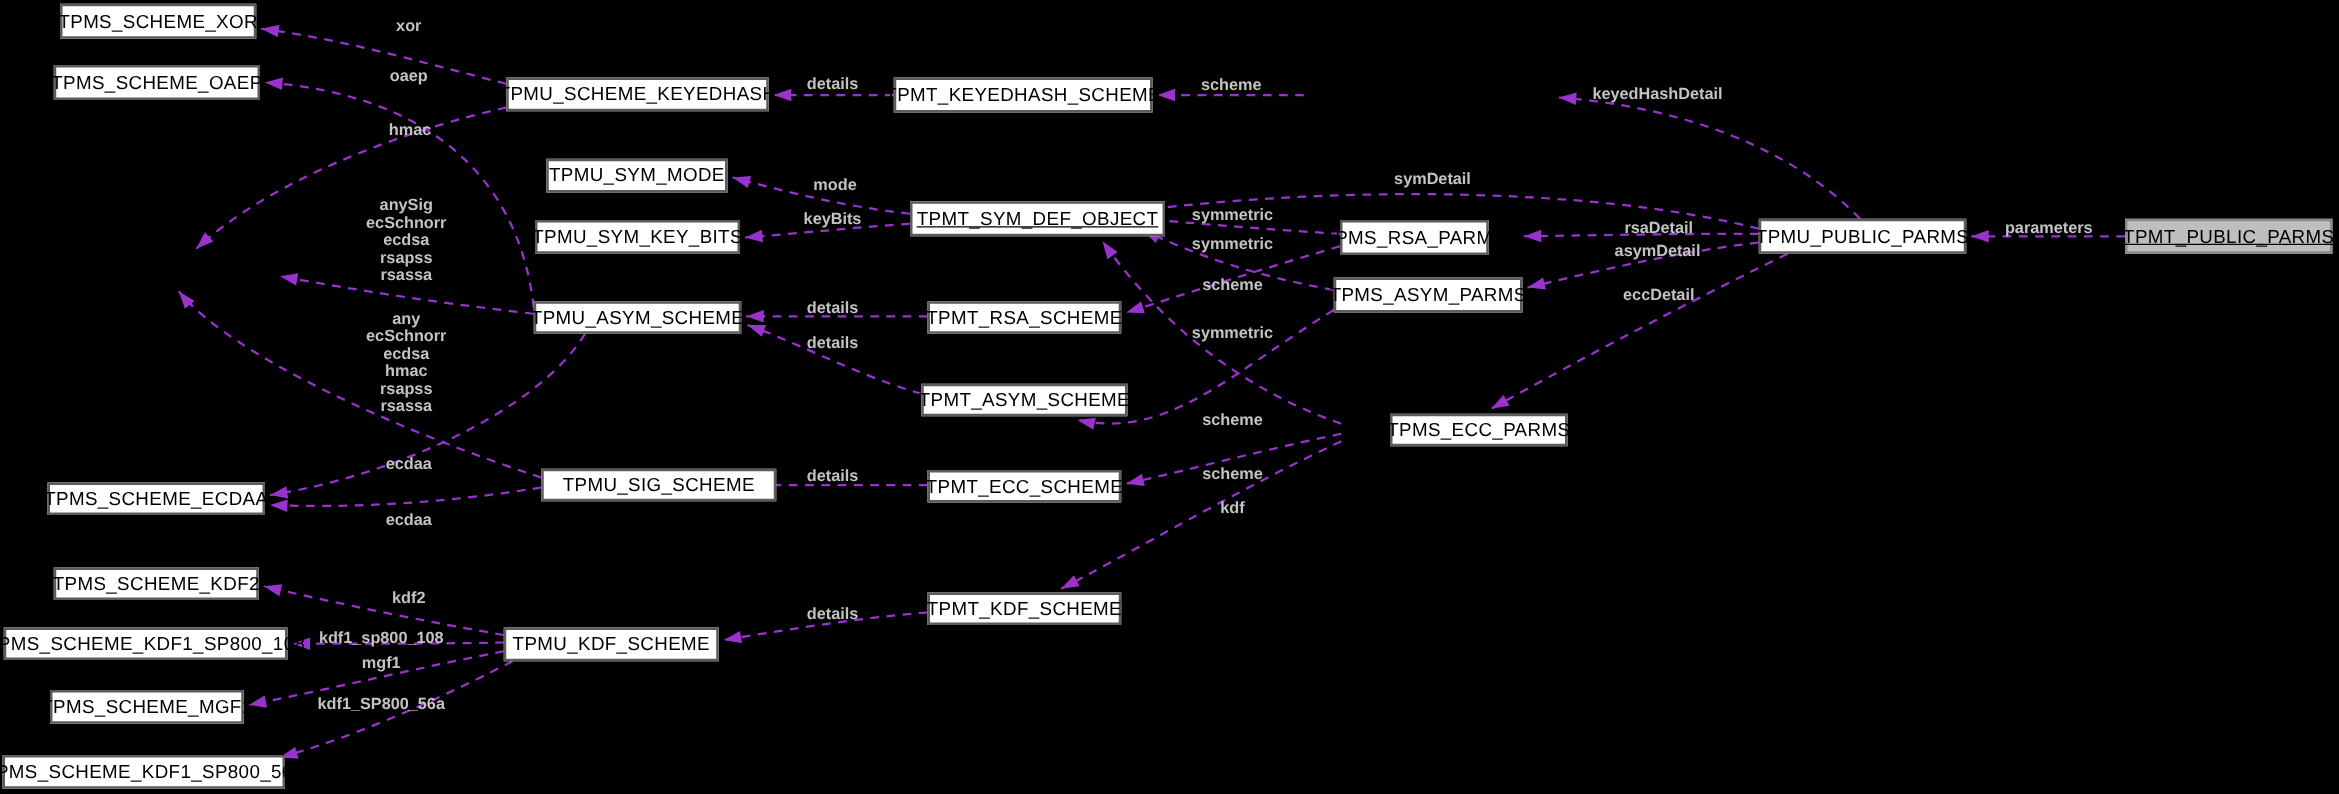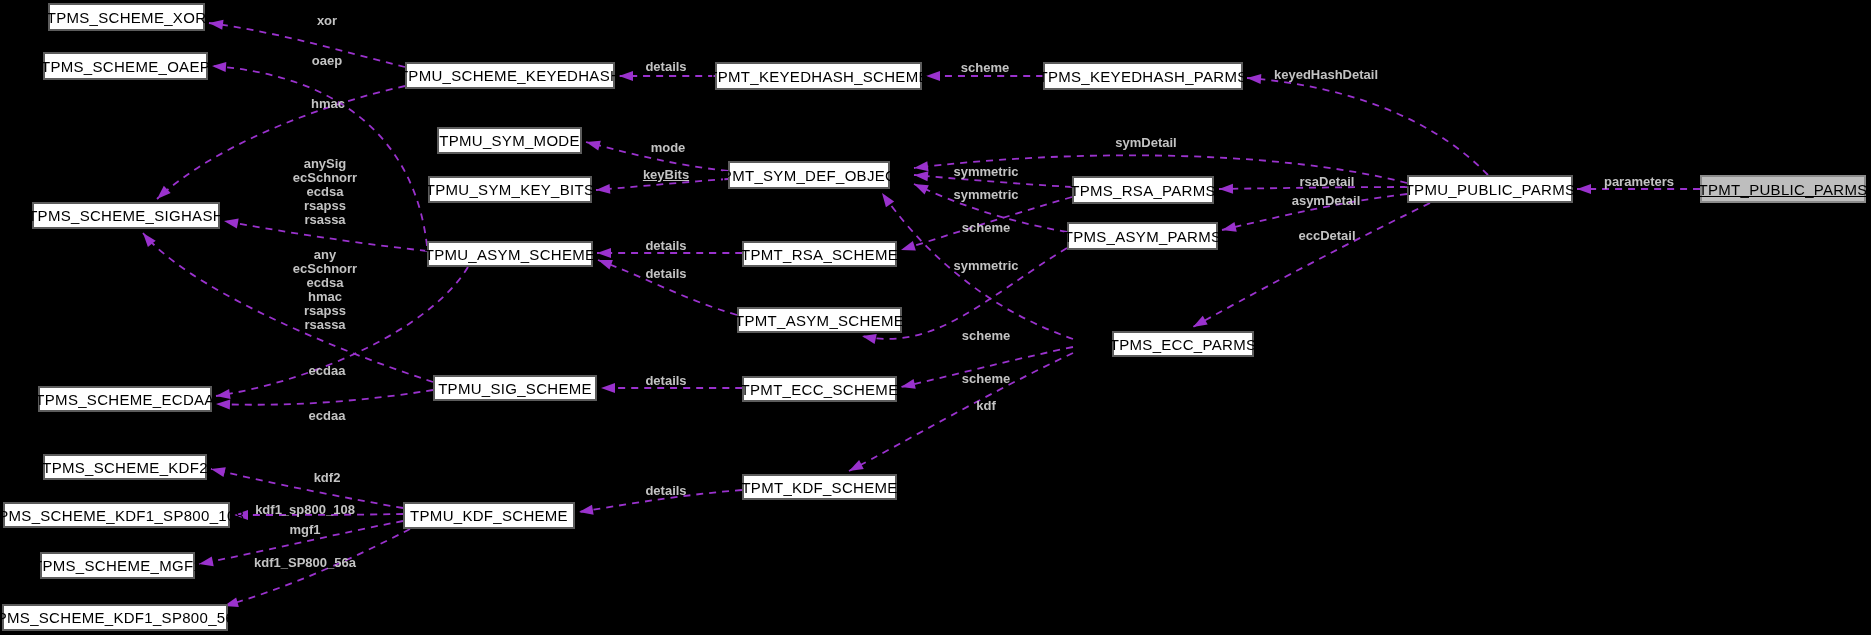--- a/index.html
+++ b/index.html
@@ -84,21 +84,21 @@
       <path d="M1700,189 C1660,189 1620,189 1577,189" fill="none" stroke="#9a32cd" stroke-width="1.8" stroke-dasharray="7,6"></path>
       <polygon points="1577,189 1591,184 1591,194" fill="#9a32cd"></polygon>
     </svg>
 <div class="edge-label" style="left: 327px; top: 21px;">xor</div>
     <div class="edge-label" style="left: 327px; top: 61px;">oaep</div>
     <div class="edge-label" style="left: 328px; top: 104px;">hmac</div>
     <div class="edge-label" style="left: 666px; top: 67px;">details</div>
     <div class="edge-label" style="left: 985px; top: 68px;">scheme</div>
     <div class="edge-label" style="left: 1326px; top: 75px;">keyedHashDetail</div>
     <div class="edge-label" style="left: 668px; top: 148px;">mode</div>
-    <div class="edge-label" style="left: 666px; top: 175px; text-decoration: underline;">keyBits</div>
+    <div class="edge-label" style="left: 666px; top: 175px;">keyBits</div>
     <div class="edge-label" style="left: 1146px; top: 143px;">symDetail</div>
     <div class="edge-label" style="left: 986px; top: 172px;">symmetric</div>
     <div class="edge-label" style="left: 986px; top: 195px;">symmetric</div>
     <div class="edge-label" style="left: 986px; top: 266px;">symmetric</div>
     <div class="edge-label" style="left: 986px; top: 228px;">scheme</div>
     <div class="edge-label" style="left: 1327px; top: 182px;">rsaDetail</div>
     <div class="edge-label" style="left: 1326px; top: 201px; text-align: center;">asymDetail</div>
     <div class="edge-label" style="left: 1327px; top: 236px;">eccDetail</div>
     <div class="edge-label" style="left: 986px; top: 336px;">scheme</div>
     <div class="edge-label" style="left: 666px; top: 246px;">details</div>
@@ -122,32 +122,30 @@
     <div class="edge-label" style="left: 327px; top: 416px;">ecdaa</div>
     <div class="edge-label" style="left: 327px; top: 478px;">kdf2</div>
     <div class="edge-label" style="left: 305px; top: 510px;">kdf1_sp800_108</div>
     <div class="edge-label" style="left: 305px; top: 530px;">mgf1</div>
     <div class="edge-label" style="left: 305px; top: 563px;">kdf1_SP800_56a</div>
     <div class="edge-label" style="left: 1639px; top: 182px;">parameters</div>
     <div class="node" style="left: 48px; top: 3px; width: 157px; height: 28px;">TPMS_SCHEME_XOR</div>
     <div class="node" style="left: 43px; top: 52px; width: 165px; height: 28px;">TPMS_SCHEME_OAEP</div>
     <div class="node" style="left: 405px; top: 62px; width: 210px; height: 27px;">TPMU_SCHEME_KEYEDHASH</div>
     <div class="node" style="left: 715px; top: 62px; width: 207px; height: 28px;">TPMT_KEYEDHASH_SCHEME</div>
-    <div class="node" style="left: 1043px; top: 62px; width: 200px; height: 28px;">TPMS_KEYEDHASH_PARMS</div>
     <div class="node" style="left: 437px; top: 127px; width: 145px; height: 27px;">TPMU_SYM_MODE</div>
     <div class="node" style="left: 428px; top: 176px; width: 164px; height: 27px;">TPMU_SYM_KEY_BITS</div>
-    <div class="node" style="left: 728px; top: 161px; width: 162px; height: 28px;">TPMT_SYM_DEF_OBJECT</div>
-    <div class="node" style="left: 32px; top: 202px; width: 188px; height: 27px;">TPMS_SCHEME_SIGHASH</div>
-    <div class="node" style="left: 1072px; top: 176px; width: 142px; height: 28px;">TPMS_RSA_PARMS</div>
+    <div class="node" style="left: 728px; top: 161px; width: 204px; height: 28px; text-decoration: underline;">TPMT_SYM_DEF_OBJECT</div>
+    <div class="node" style="left: 1072px; top: 176px; width: 119px; height: 28px;">TPMS_RSA_PARMS</div>
     <div class="node" style="left: 1067px; top: 222px; width: 151px; height: 28px;">TPMS_ASYM_PARMS</div>
     <div class="node" style="left: 427px; top: 241px; width: 166px; height: 26px;">TPMU_ASYM_SCHEME</div>
     <div class="node" style="left: 742px; top: 241px; width: 155px; height: 26px;">TPMT_RSA_SCHEME</div>
     <div class="node" style="left: 737px; top: 307px; width: 165px; height: 26px;">TPMT_ASYM_SCHEME</div>
     <div class="node" style="left: 1112px; top: 331px; width: 142px; height: 26px;">TPMS_ECC_PARMS</div>
-    <div class="node" style="left: 433px; top: 375px; width: 164px; height: 26px;">TPMU_SIG_SCHEME</div>
+    <div class="node" style="left: 433px; top: 375px; width: 188px; height: 26px;">TPMU_SIG_SCHEME</div>
     <div class="node" style="left: 38px; top: 386px; width: 174px; height: 26px;">TPMS_SCHEME_ECDAA</div>
     <div class="node" style="left: 742px; top: 376px; width: 155px; height: 26px;">TPMT_ECC_SCHEME</div>
     <div class="node" style="left: 43px; top: 454px; width: 164px; height: 26px;">TPMS_SCHEME_KDF2</div>
     <div class="node" style="left: 742px; top: 474px; width: 155px; height: 26px;">TPMT_KDF_SCHEME</div>
     <div class="node" style="left: 3px; top: 502px; width: 227px; height: 26px;">TPMS_SCHEME_KDF1_SP800_108</div>
     <div class="node" style="left: 403px; top: 502px; width: 172px; height: 27px;">TPMU_KDF_SCHEME</div>
     <div class="node" style="left: 40px; top: 552px; width: 155px; height: 27px;">TPMS_SCHEME_MGF1</div>
     <div class="node" style="left: 2px; top: 604px; width: 226px; height: 27px;">TPMS_SCHEME_KDF1_SP800_56a</div>
     <div class="node" style="left: 1407px; top: 175px; width: 166px; height: 28px;">TPMU_PUBLIC_PARMS</div>
     <div class="node highlight" style="left: 1700px; top: 175px; width: 166px; height: 28px;">TPMT_PUBLIC_PARMS</div>

